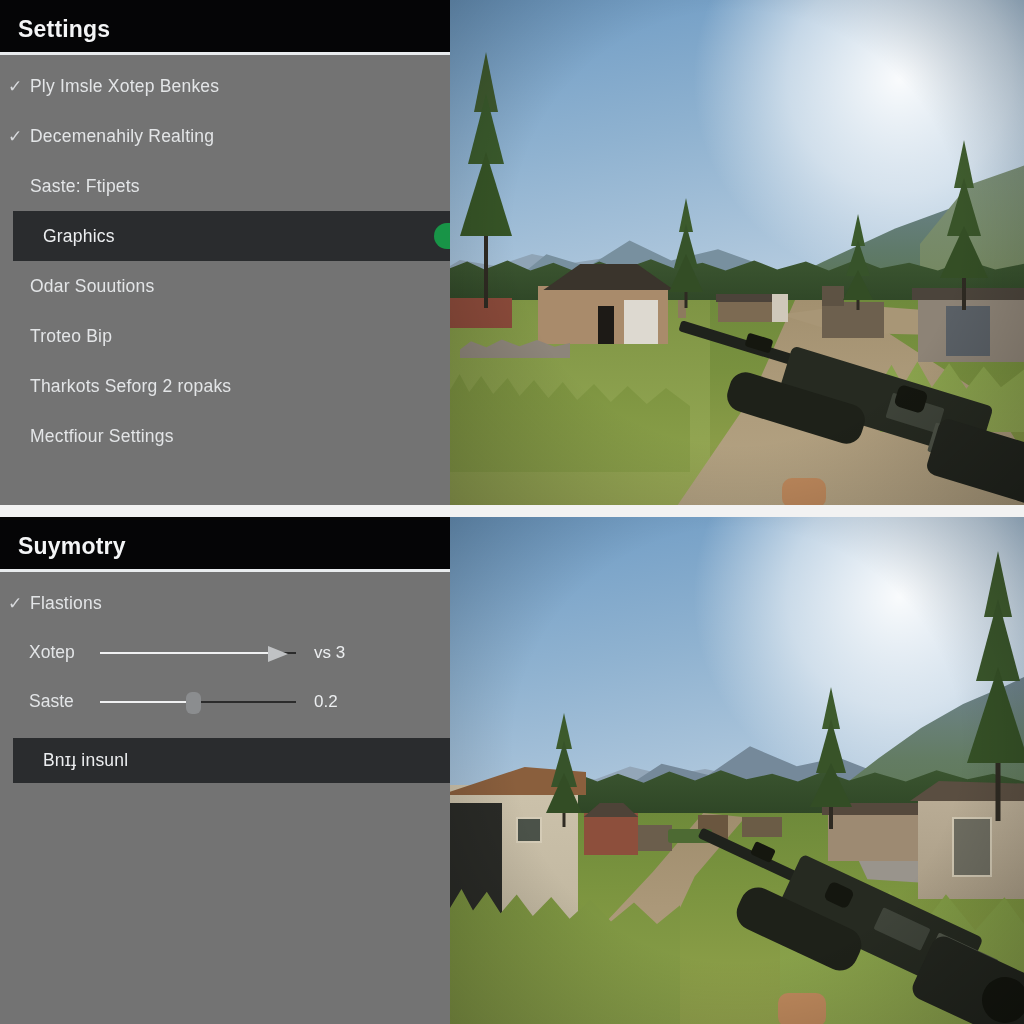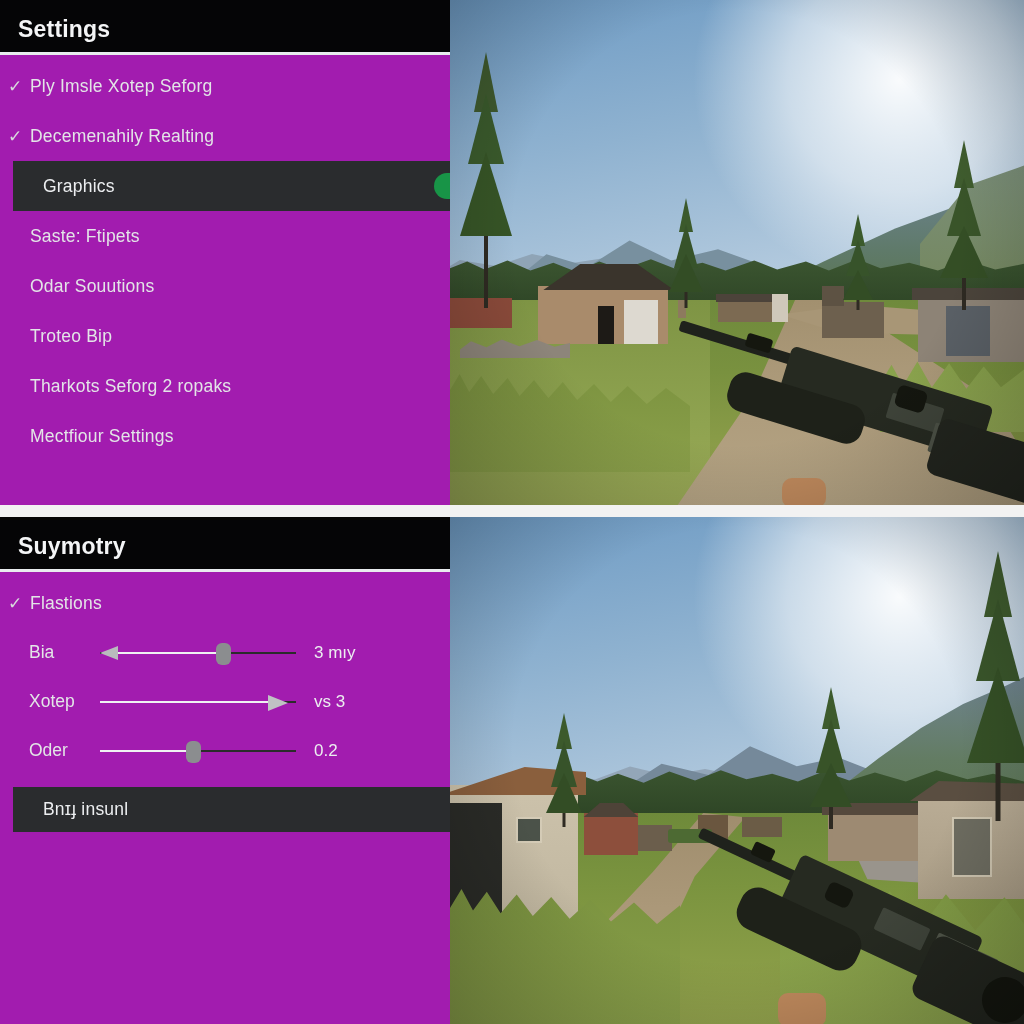--- a/index.html
+++ b/index.html
@@ -5,21 +5,21 @@
   html,body{margin:0;padding:0;background:#000;}
   body{width:1024px;height:1024px;overflow:hidden;font-family:"Liberation Sans",sans-serif;}
   .screen{position:relative;width:1024px;height:1024px;background:#000;}
 
   
   .half{position:absolute;left:0;width:1024px;height:507px;overflow:hidden;}
   .half.top{top:0;}
   .half.bottom{top:517px;height:507px;}
   .divider-band{position:absolute;left:0;top:505px;width:1024px;height:13px;background:#f2f2f2;}
 
-  .panel{position:absolute;left:0;top:0;width:518px;height:100%;background:#a21caf;overflow:hidden;}
+  .panel{position:absolute;left:0;top:0;width:518px;height:100%;background:#737373;overflow:hidden;}
   .scene{position:absolute;left:450px;top:0;width:574px;height:100%;overflow:hidden;}
 
   
   .panel-header{position:relative;height:53px;background:#050506;}
   .panel-title{position:absolute;left:18px;top:16px;font-size:23px;font-weight:bold;color:#f4f5f6;letter-spacing:.2px;}
   .header-rule{position:absolute;left:0;top:52px;width:450px;height:3px;background:#e9ecee;}
   .close-icon{position:absolute;right:18px;top:17px;width:24px;height:24px;}
   .close-icon svg{display:block;}
 
   
@@ -105,39 +105,39 @@
             <line x1="21" y1="3" x2="3" y2="21" stroke="#e9ebed" stroke-width="2"></line>
           </svg>
         </div>
         <div class="header-rule"></div>
       </div>
 
       <div class="list">
 
         <div class="row">
           <div class="check">✓</div>
-          <div class="label">Ply Imsle Xotep Seforg</div>
+          <div class="label">Ply Imsle Xotep Benkes</div>
         </div>
 
         <div class="row">
           <div class="check">✓</div>
           <div class="label">Decemenahily Realting</div>
+        </div>
+
+        <div class="row">
+          <div class="spacer"></div>
+          <div class="label">Saste: Ftipets</div>
         </div>
 
         <div class="row highlight">
           <div class="spacer"></div>
           <div class="label">Graphics</div>
           <div class="toggle">
             <div class="knob"></div>
           </div>
-        </div>
-
-        <div class="row">
-          <div class="spacer"></div>
-          <div class="label">Saste: Ftipets</div>
         </div>
 
         <div class="row">
           <div class="spacer"></div>
           <div class="label">Odar Souutions</div>
         </div>
 
         <div class="row">
           <div class="spacer"></div>
           <div class="label">Troteo Bip</div>
@@ -279,44 +279,33 @@
         <div class="header-rule"></div>
       </div>
 
       <div class="list">
 
         <div class="row">
           <div class="check">✓</div>
           <div class="label">Flastions</div>
         </div>
 
-        <div class="slider-row">
-          <div class="sl-label">Bia</div>
-          <div class="track-wrap">
-            <div class="track-bg"></div>
-            <div class="track-fill" style="left:18px;width:106px;"></div>
-            <div class="arrow-left" style="left:0;"></div>
-            <div class="thumb" style="left:116px;"></div>
-          </div>
-          <div class="sl-value">3 mıy</div>
-          <div class="sl-dot"></div>
-        </div>
 
         <div class="slider-row">
           <div class="sl-label">Xotep</div>
           <div class="track-wrap">
             <div class="track-bg"></div>
             <div class="track-fill" style="left:0;width:172px;"></div>
             <div class="arrow-right" style="left:168px;"></div>
           </div>
           <div class="sl-value">vs 3</div>
         </div>
 
         <div class="slider-row">
-          <div class="sl-label">Oder</div>
+          <div class="sl-label">Saste</div>
           <div class="track-wrap">
             <div class="track-bg"></div>
             <div class="track-fill" style="left:0;width:92px;"></div>
             <div class="thumb" style="left:86px;"></div>
           </div>
           <div class="sl-value">0.2</div>
         </div>
 
         <div class="row highlight" style="height:45px;margin-top:12px;">
           <div class="spacer"></div>

